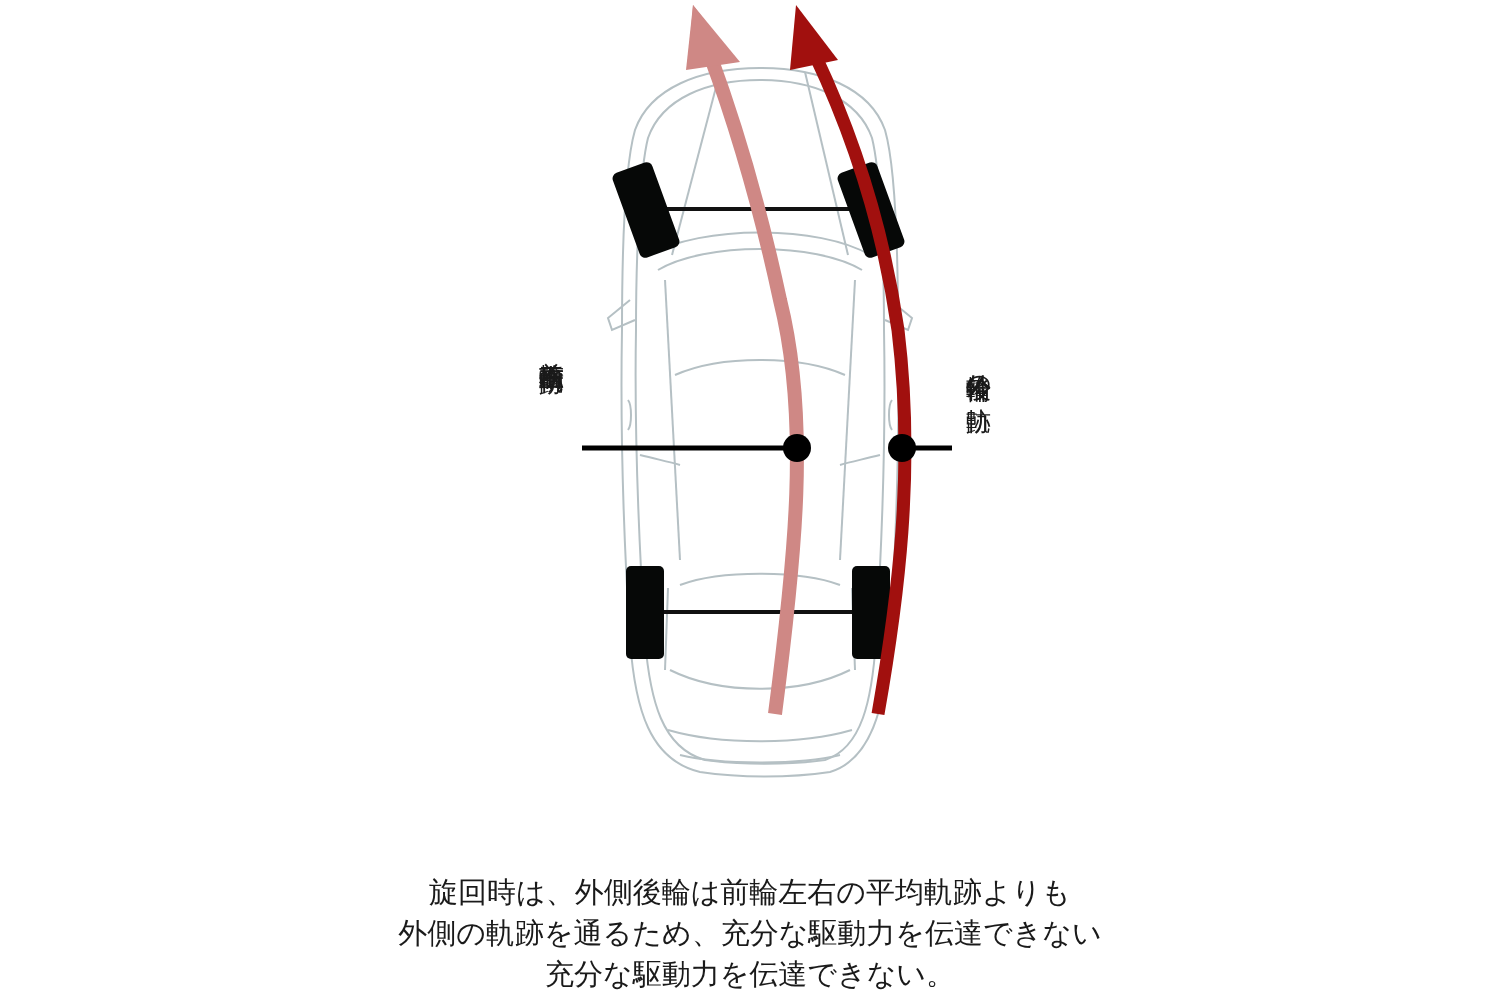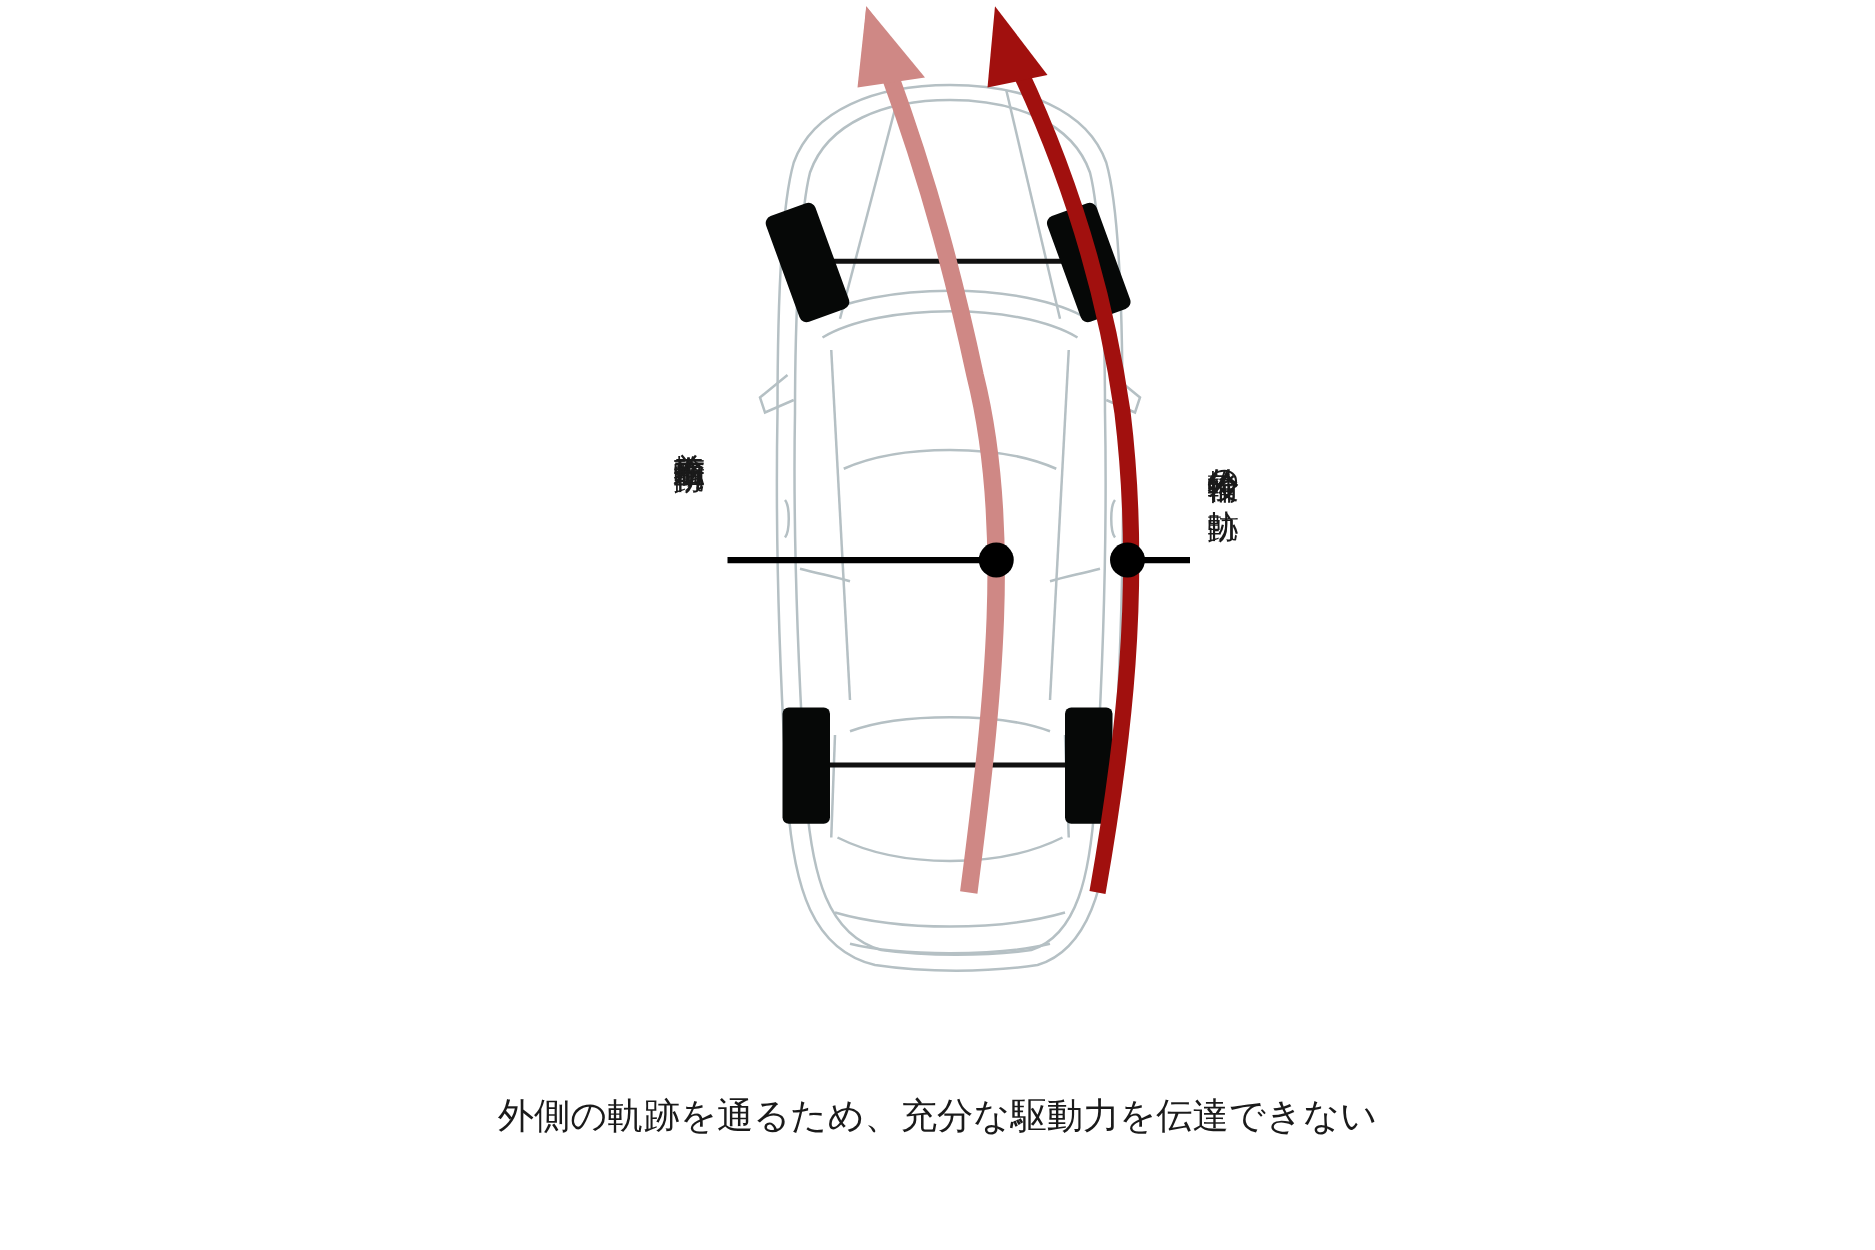--- a/index.html
+++ b/index.html
@@ -73,14 +73,16 @@
   <line x1="582" y1="448" x2="797" y2="448" stroke="#000" stroke-width="5"></line>
   <circle cx="797" cy="448" r="14" fill="#000"></circle>
   <line x1="902" y1="448" x2="952" y2="448" stroke="#000" stroke-width="5"></line>
   <circle cx="902" cy="448" r="14" fill="#000"></circle>
 </svg>
 
 <div id="label-left" class="vlabel">前輪左右平均軌跡</div>
 <div id="label-right" class="vlabel">外輪後輪の軌跡</div>
 
 <div id="caption">
+  <div>旋回時は、外側後輪は前輪左右の平均軌跡よりも</div>
   <div>外側の軌跡を通るため、充分な駆動力を伝達できない</div>
+  <div>充分な駆動力を伝達できない。</div>
 </div>
 
 </body></html>

